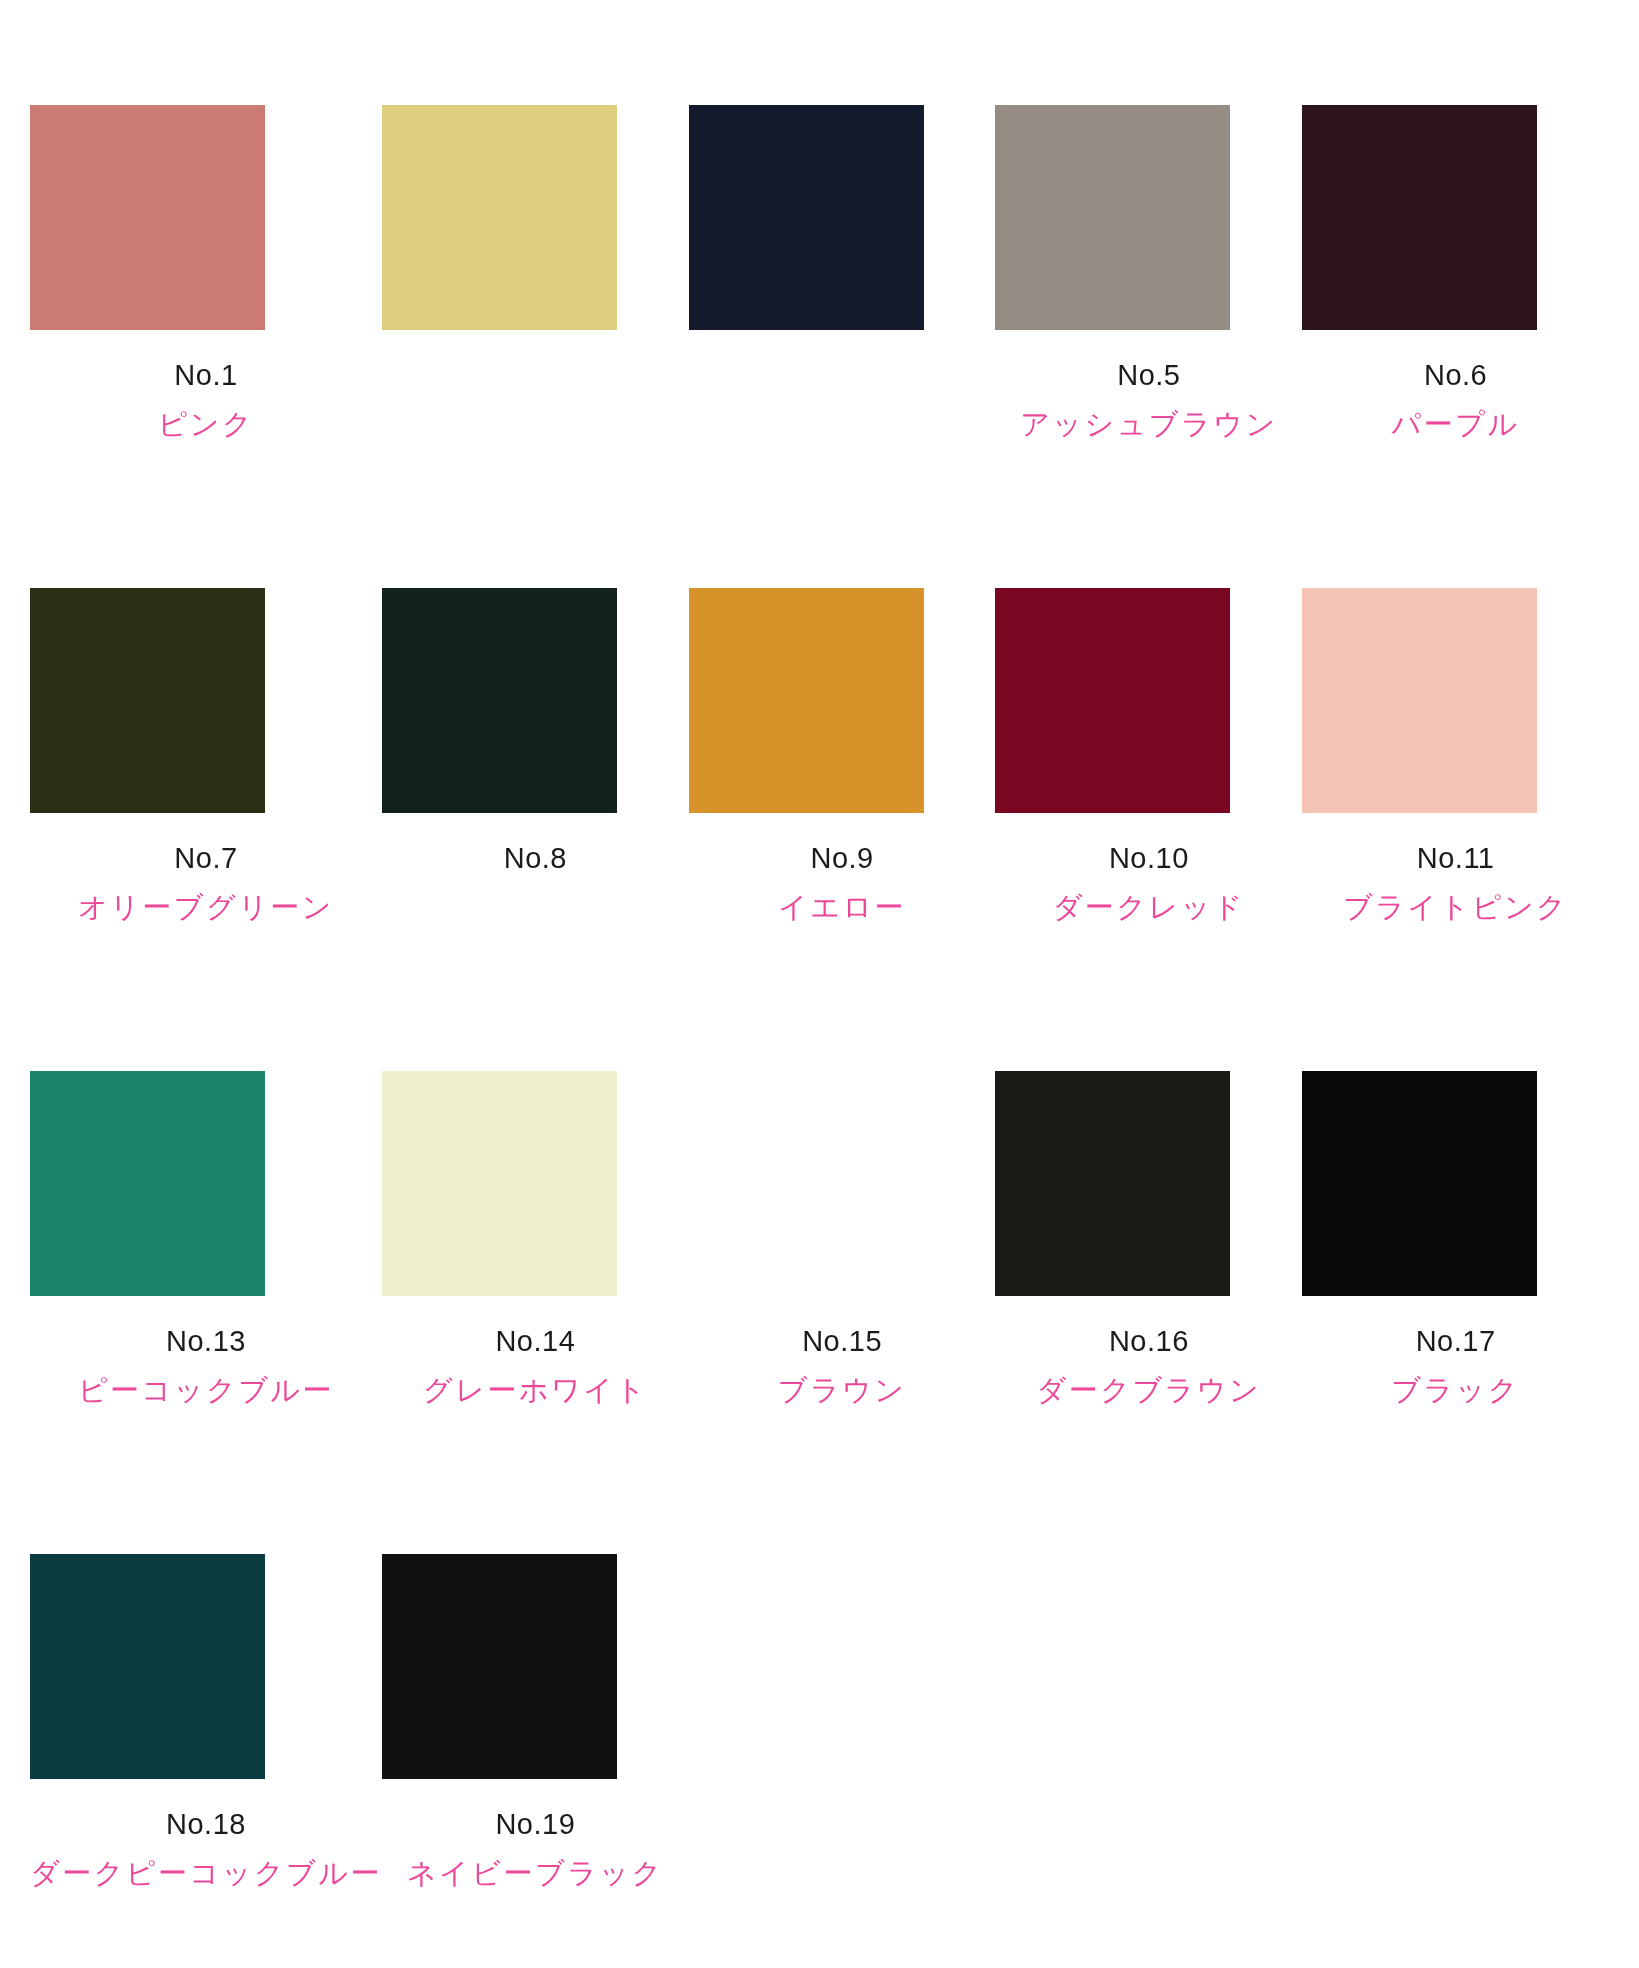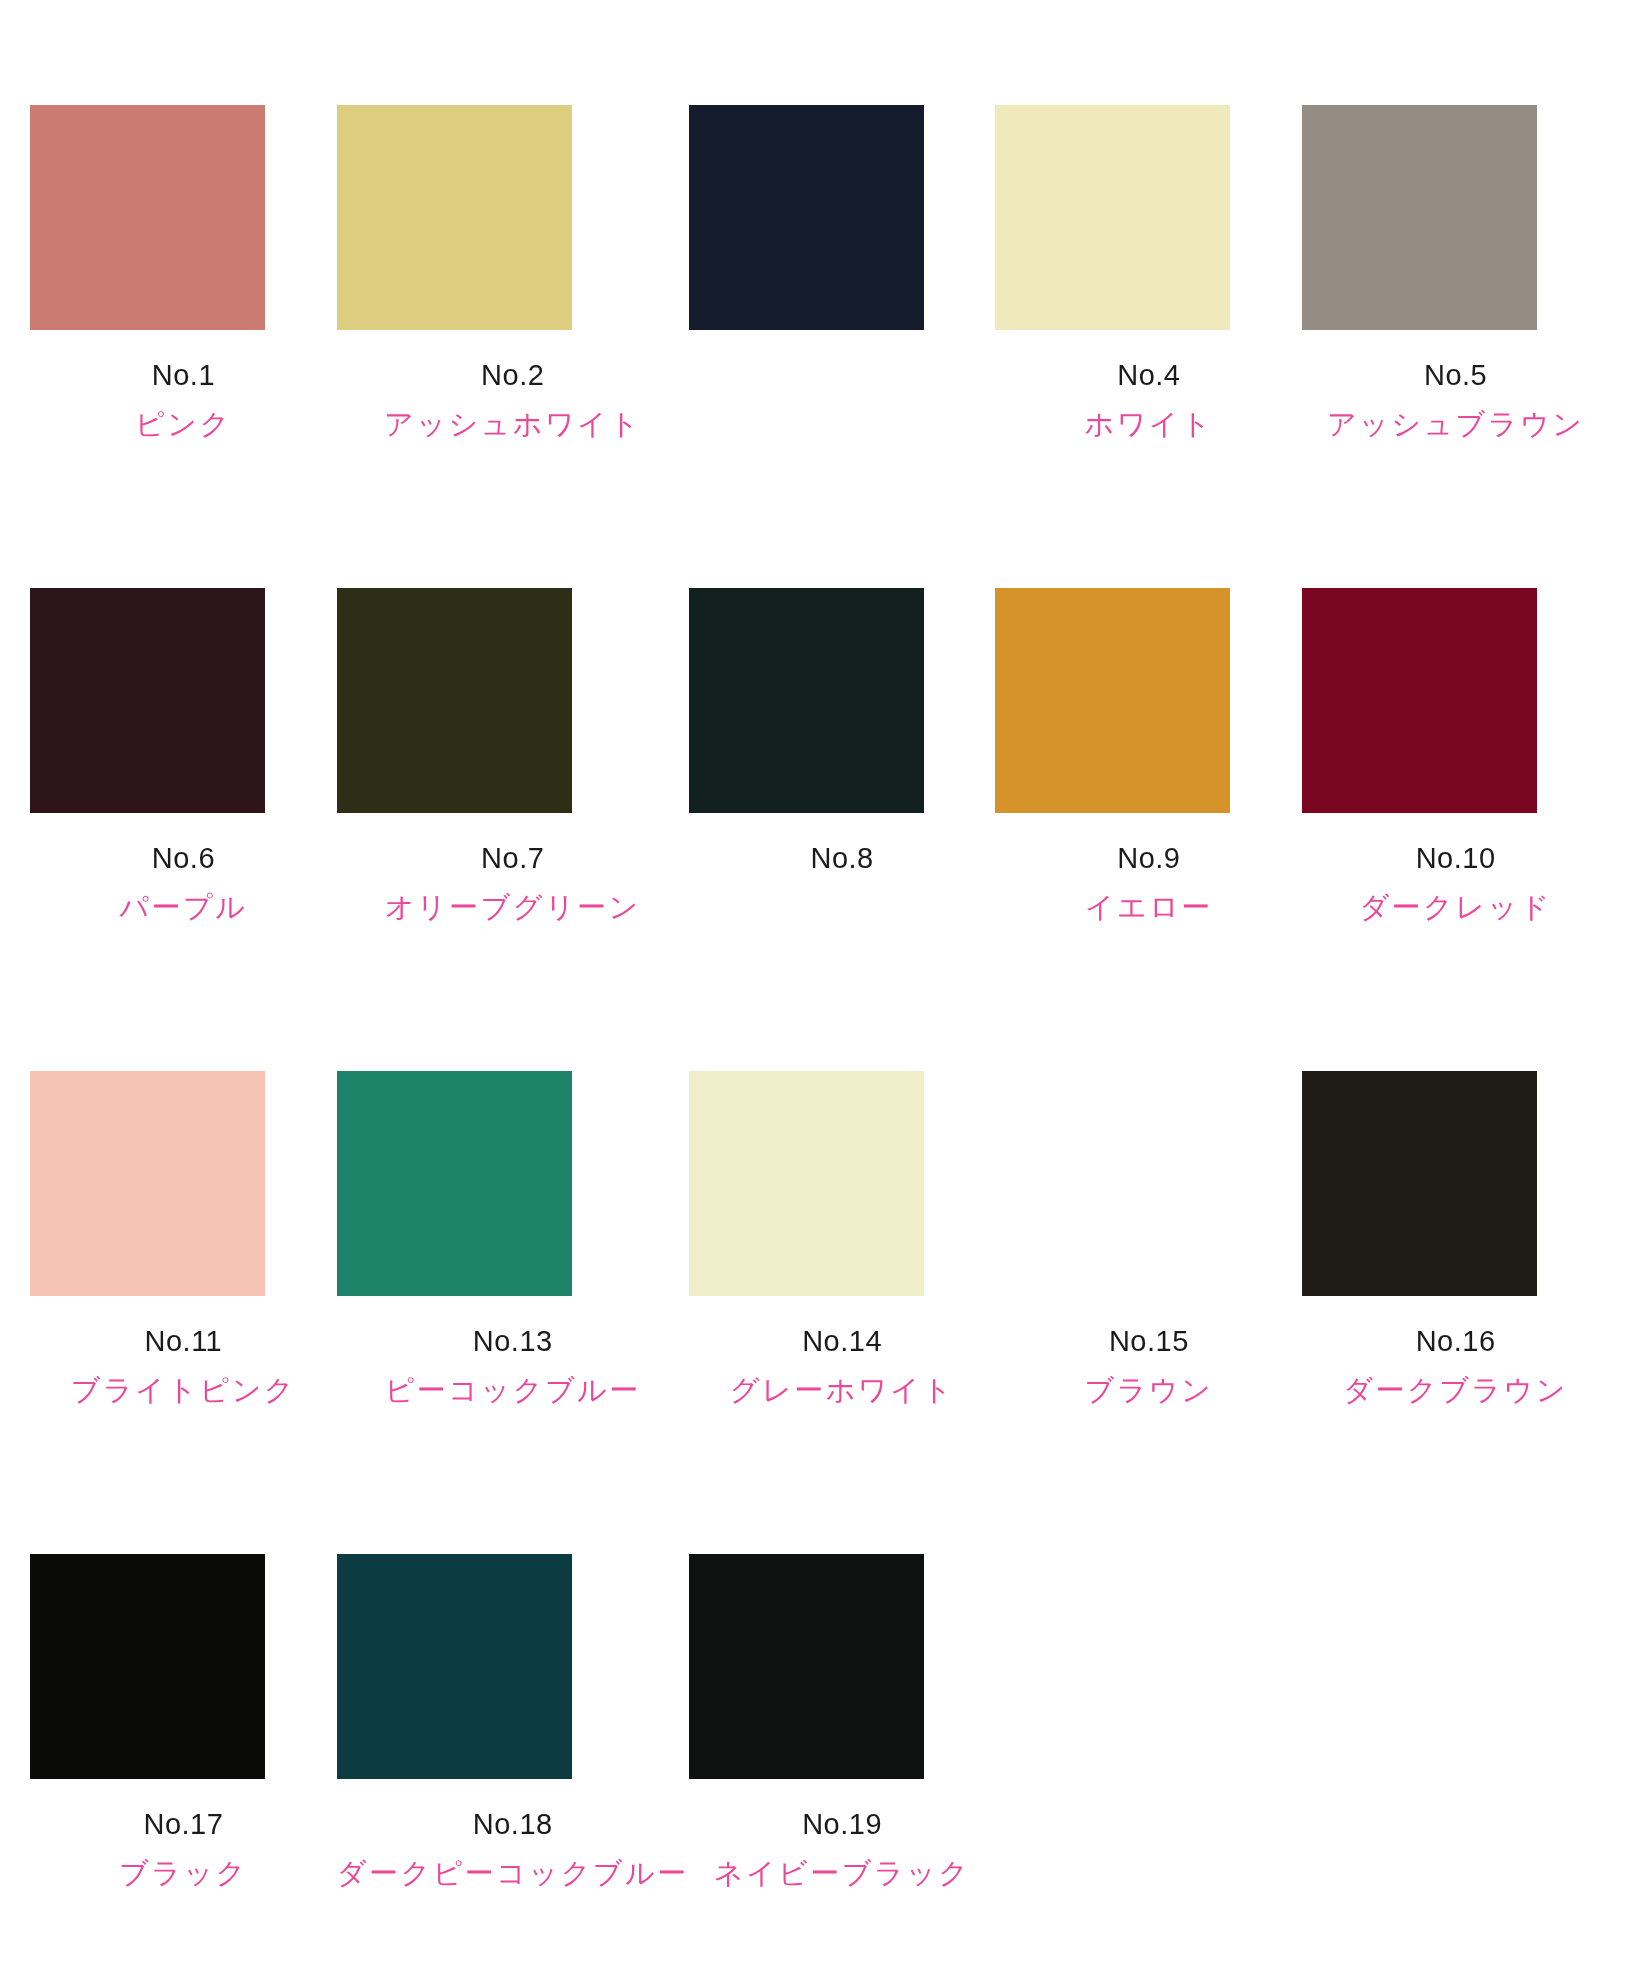--- a/index.html
+++ b/index.html
@@ -75,34 +75,23 @@
 <main id="swatch-grid">
     <div class="swatch-cell">
       <div class="swatch-chip" style="background-color: rgb(204, 123, 114);"></div>
       <div class="swatch-caption">
         <span class="swatch-code">No.1</span>
         <span class="swatch-name">ピンク</span>
       </div>
     </div>
     <div class="swatch-cell">
       <div class="swatch-chip" style="background-color: rgb(220, 206, 126);"></div>
-      <div class="swatch-caption">
-        <span class="swatch-code">No.2</span>
-        <span class="swatch-name">アッシュホワイト</span>
-      </div>
     </div>
     <div class="swatch-cell">
       <div class="swatch-chip" style="background-color: rgb(20, 27, 45);"></div>
-    </div>
-    <div class="swatch-cell">
-      <div class="swatch-chip" style="background-color: rgb(239, 233, 188);"></div>
-      <div class="swatch-caption">
-        <span class="swatch-code">No.4</span>
-        <span class="swatch-name">ホワイト</span>
-      </div>
     </div>
     <div class="swatch-cell">
       <div class="swatch-chip" style="background-color: rgb(149, 140, 132);"></div>
       <div class="swatch-caption">
         <span class="swatch-code">No.5</span>
         <span class="swatch-name">アッシュブラウン</span>
       </div>
     </div>
     <div class="swatch-cell">
       <div class="swatch-chip" style="background-color: rgb(46, 21, 28);"></div>

